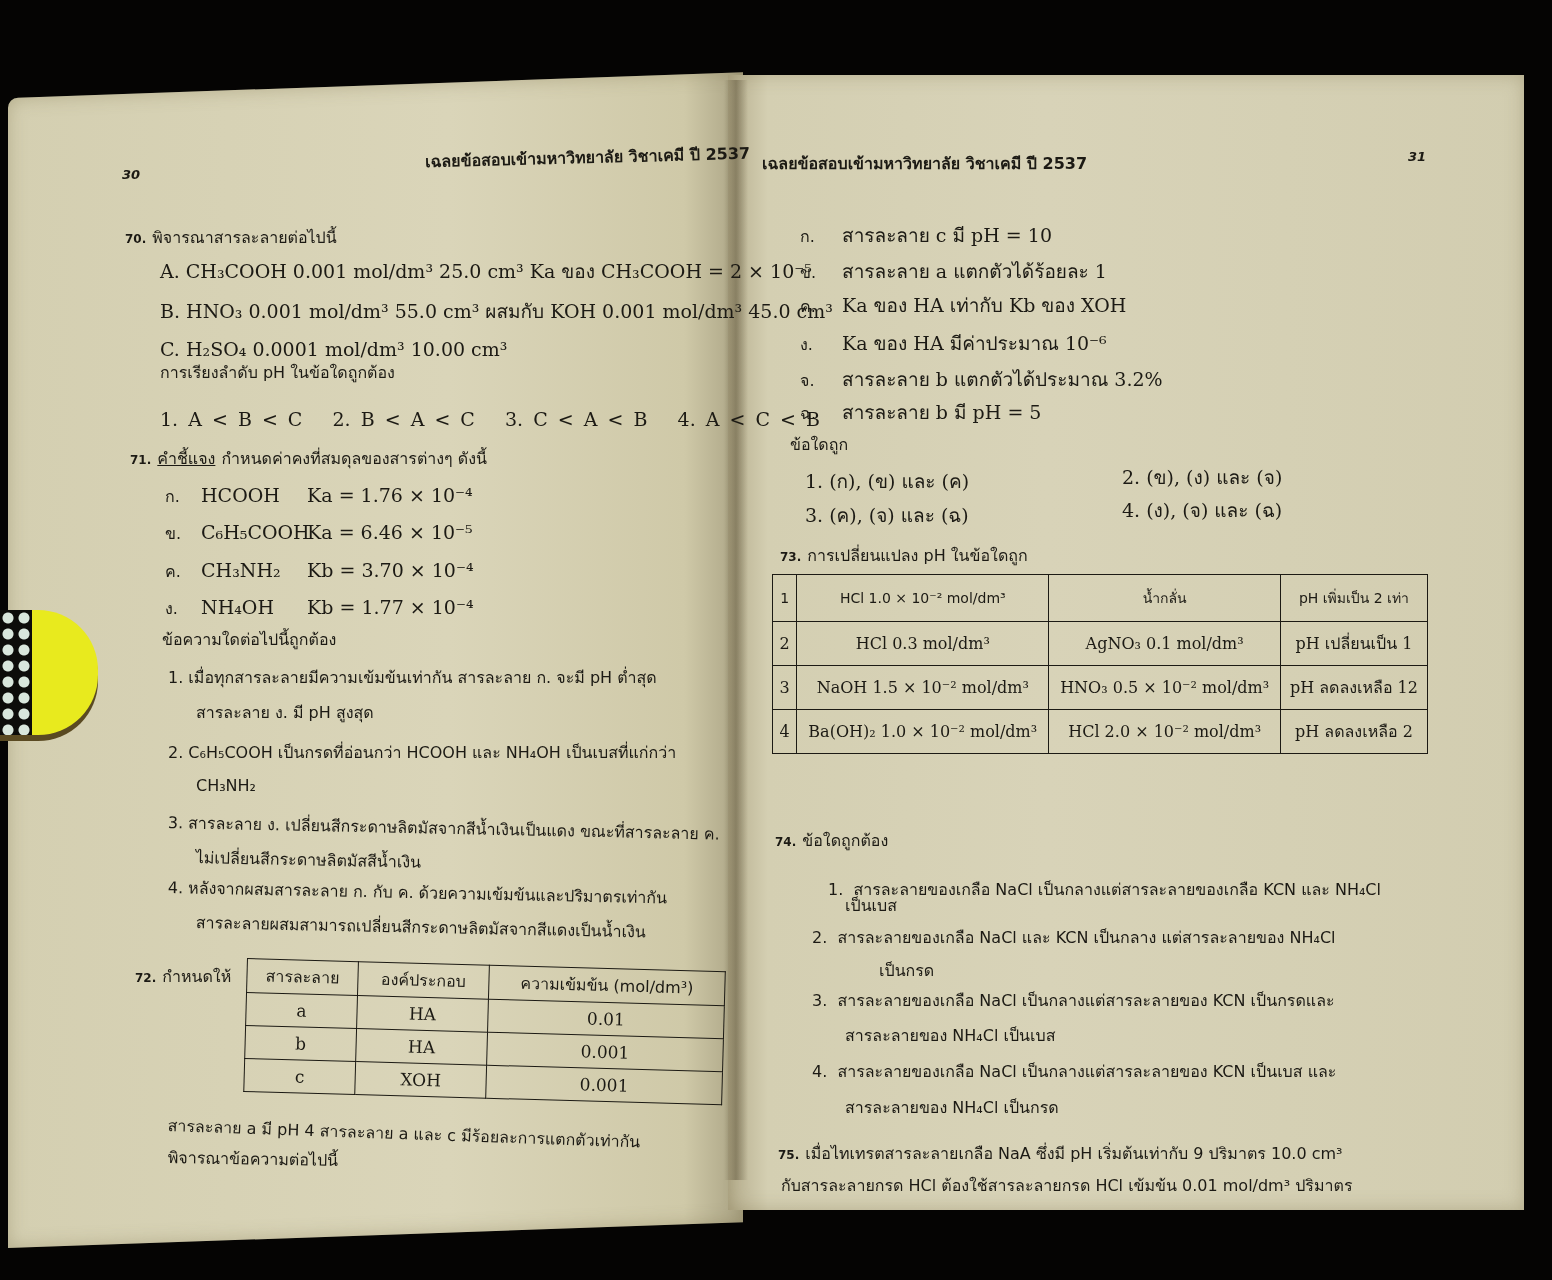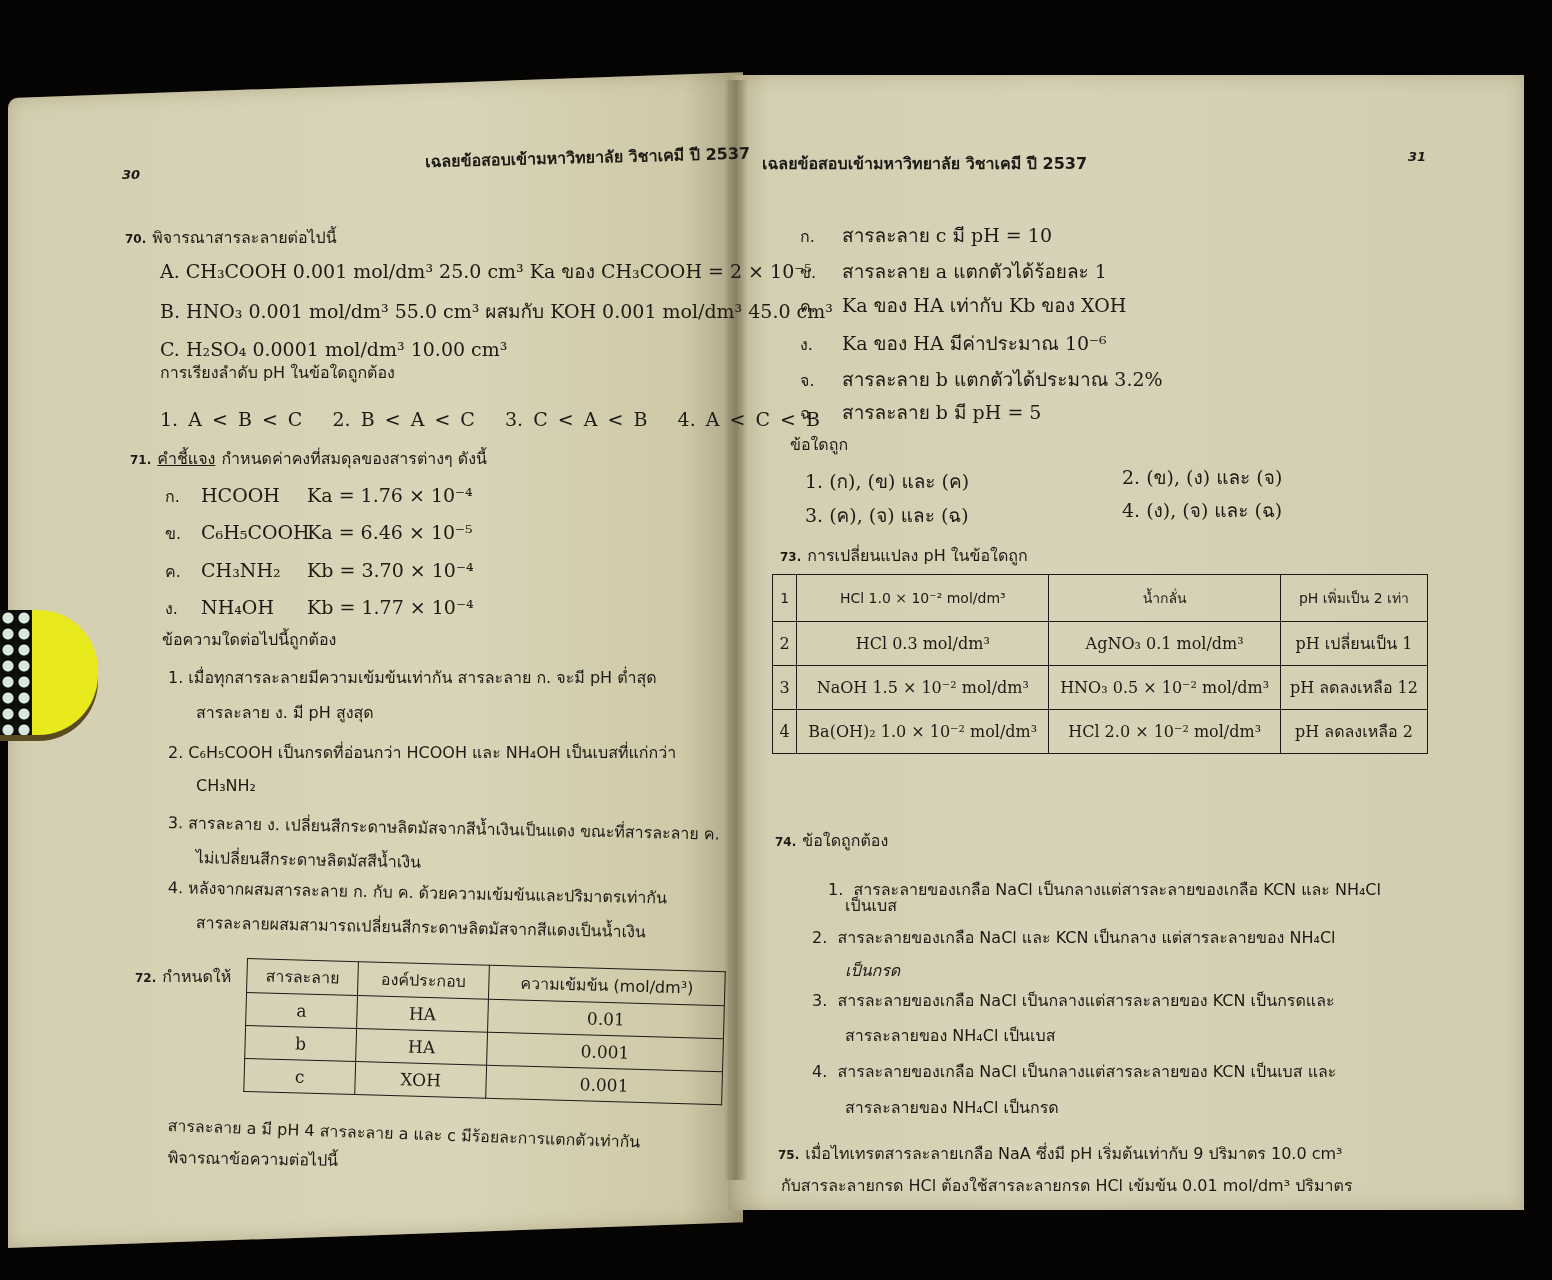--- a/index.html
+++ b/index.html
@@ -244,21 +244,21 @@
 </div>
 <div class="text th" style="left:828px;top:862px;margin-top:20px;">
   <span>1.</span>&nbsp;
   <span>สารละลายของเกลือ NaCl เป็นกลางแต่สารละลายของเกลือ KCN และ NH₄Cl</span>
 </div>
 <div class="text th" style="left:845px;top:898px;">เป็นเบส</div>
 <div class="text th" style="left:812px;top:930px;">
   <span>2.</span>&nbsp;
   <span>สารละลายของเกลือ NaCl และ KCN เป็นกลาง แต่สารละลายของ NH₄Cl</span>
 </div>
-<div class="text th" style="left:845px;top:963px;font-style:italic;">เป็นกรด</div>
+<div class="text th" style="left:879px;top:963px;">เป็นกรด</div>
 <div class="text th" style="left:812px;top:993px;">
   <span>3.</span>&nbsp;
   <span>สารละลายของเกลือ NaCl เป็นกลางแต่สารละลายของ KCN เป็นกรดและ</span>
 </div>
 <div class="text th" style="left:845px;top:1028px;">สารละลายของ NH₄Cl เป็นเบส</div>
 <div class="text th" style="left:812px;top:1064px;">
   <span>4.</span>&nbsp;
   <span>สารละลายของเกลือ NaCl เป็นกลางแต่สารละลายของ KCN เป็นเบส และ</span>
 </div>
 <div class="text th" style="left:845px;top:1100px;">สารละลายของ NH₄Cl เป็นกรด</div>

